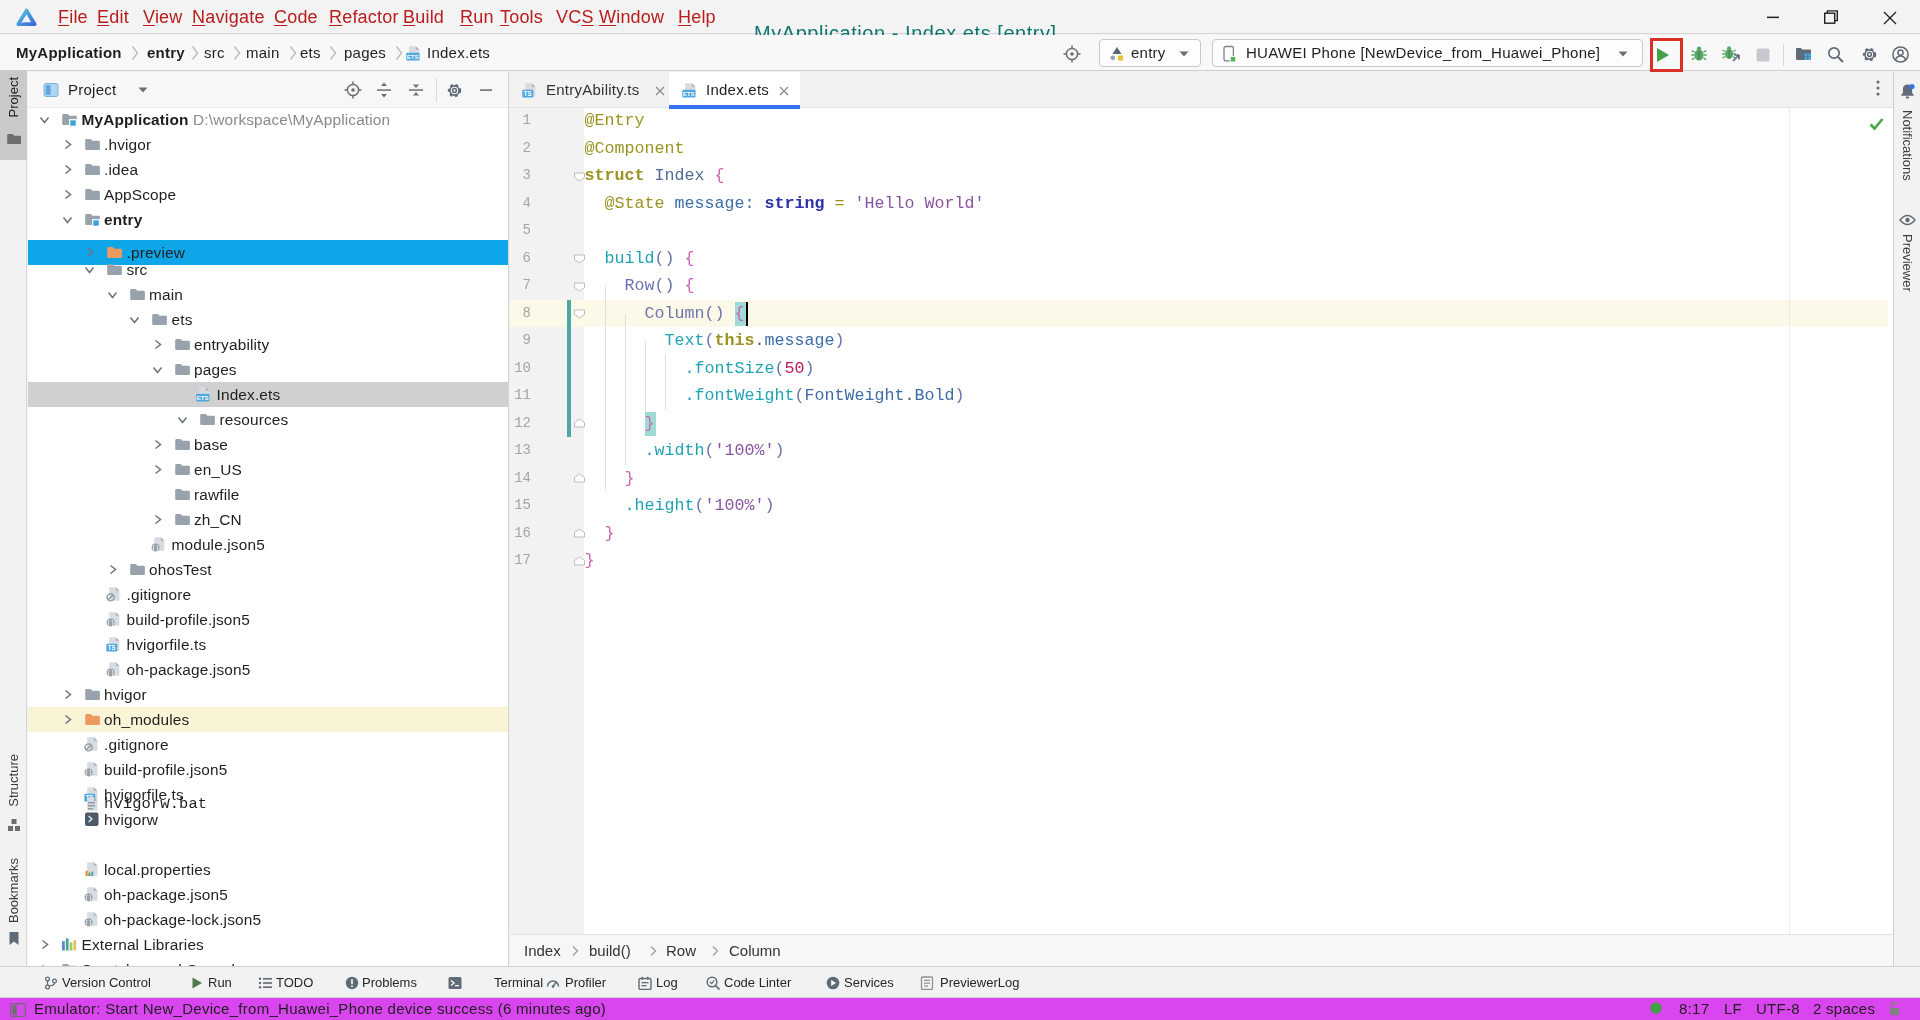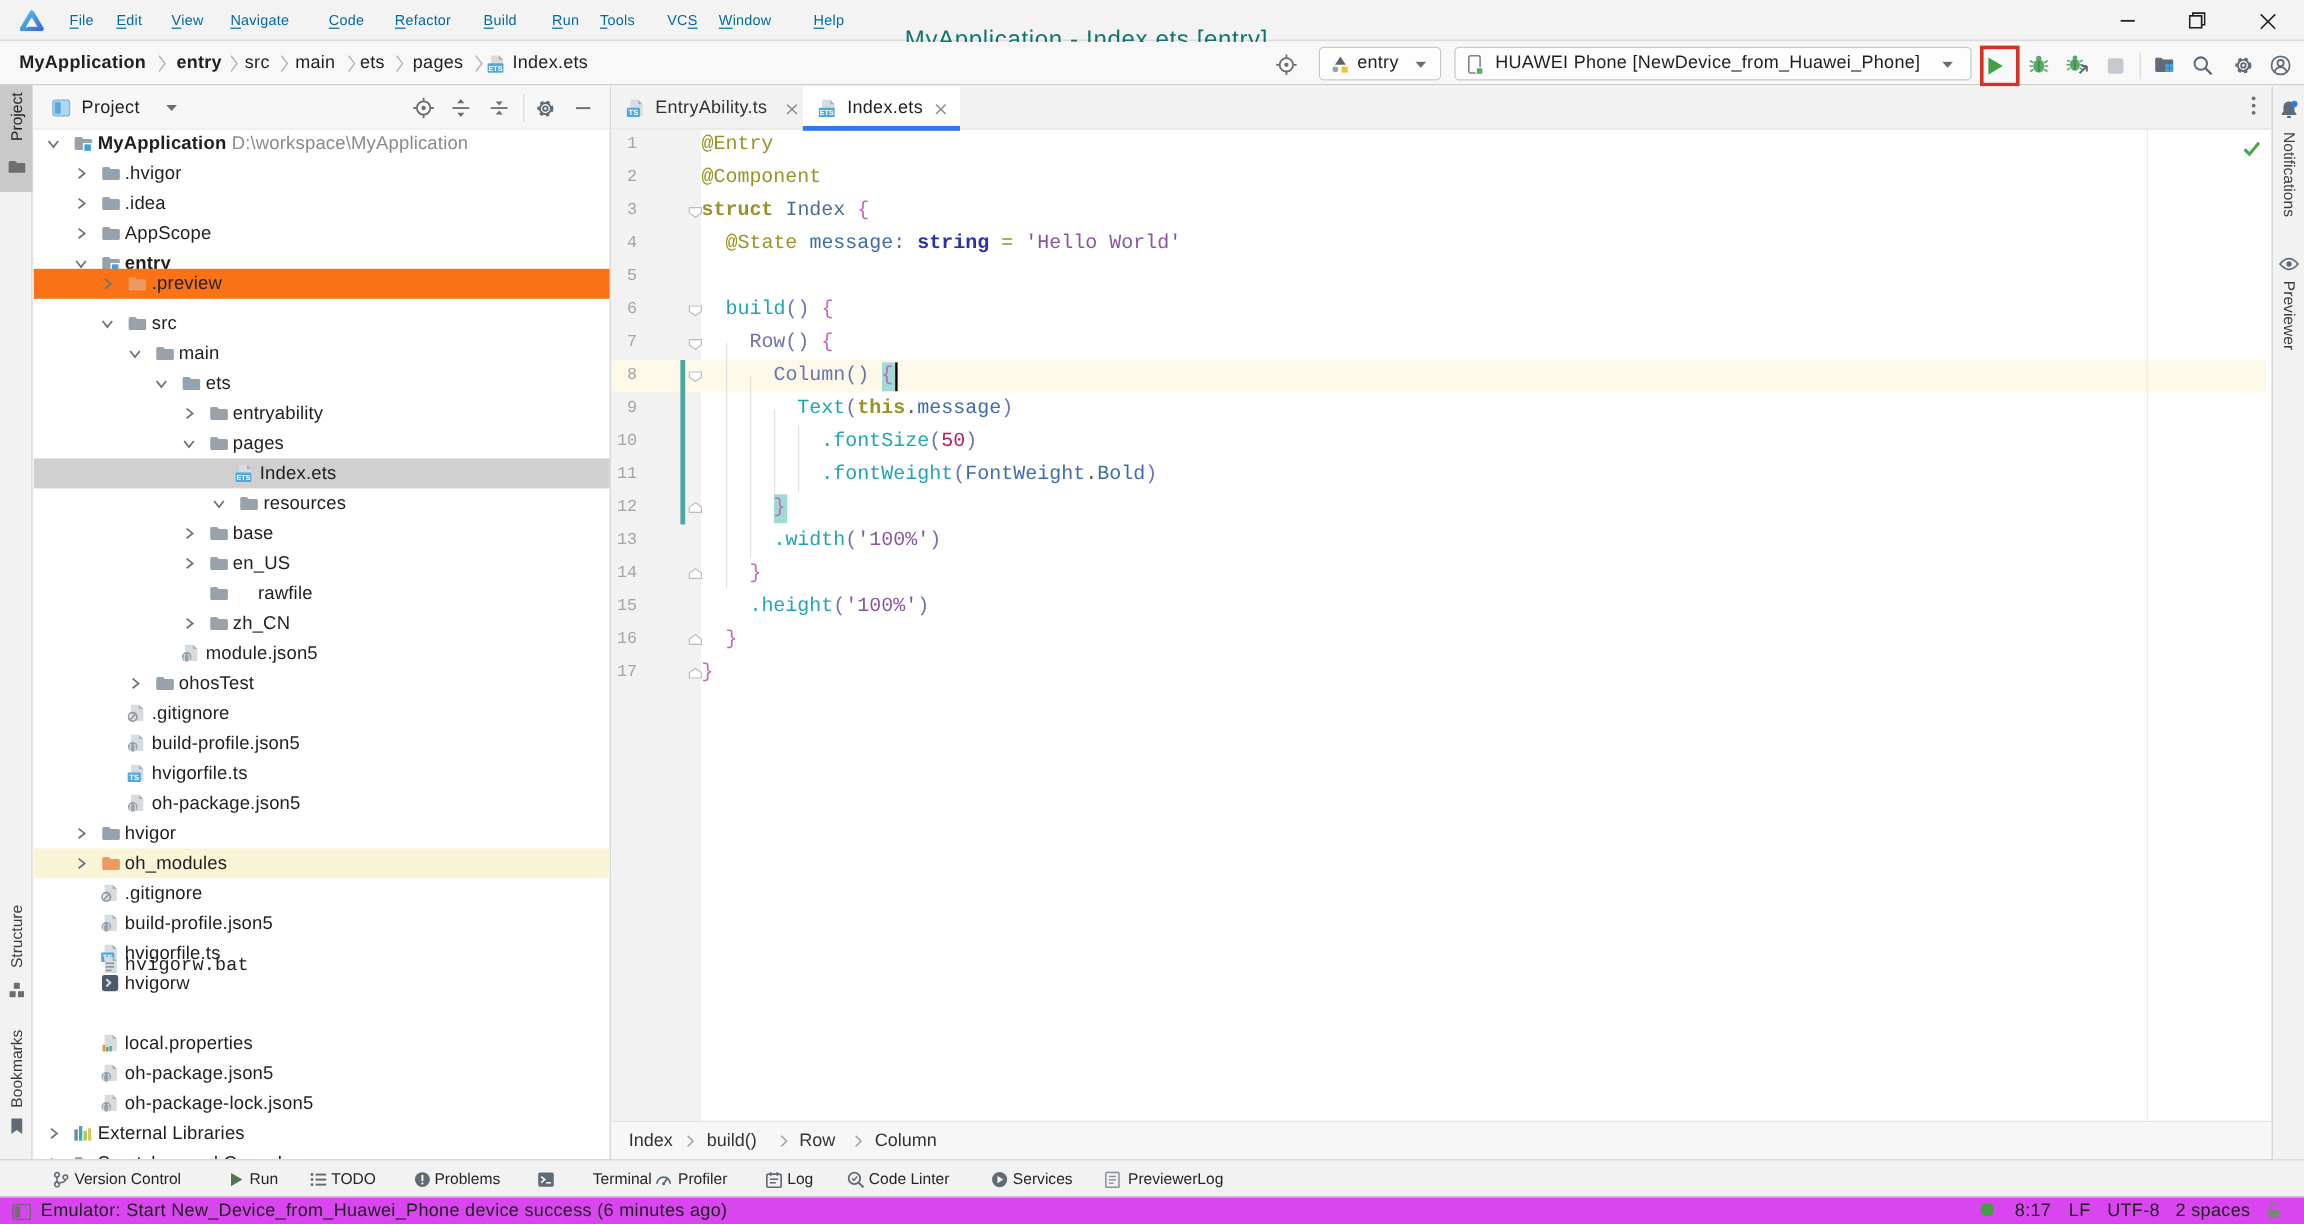--- a/index.html
+++ b/index.html
@@ -1,21 +1,21 @@
 <!DOCTYPE html>
 <html><head><meta charset="utf-8"><title>MyApplication - Index.ets [entry]</title><style>
 *{margin:0;padding:0;box-sizing:border-box}
 html,body{width:1920px;height:1020px;overflow:hidden}
 body{font-family:"Liberation Sans",sans-serif;background:#F2F2F2;color:#1F1F1F}
 #app{position:relative;width:1920px;height:1020px;background:#F2F2F2}
 .abs{position:absolute}
 svg{display:block}
 
 #titlebar{position:absolute;left:0;top:0;width:1920px;height:34px;background:#F3F3F3;border-bottom:1px solid #D6D6D6}
-.menu{position:absolute;top:0;height:34px;line-height:34px;font-size:12px;letter-spacing:0.2px;color:#0369a1}
+.menu{position:absolute;top:0;height:34px;line-height:34px;font-size:18px;letter-spacing:0.2px;color:#b91c1c}
 .menu u{text-decoration:underline;text-underline-offset:2px}
 #wintitle{position:absolute;left:754px;top:16px;height:34px;line-height:34px;font-size:20px;letter-spacing:0.55px;color:#0f766e}
 
 #row2{position:absolute;left:0;top:35px;width:1920px;height:36px;background:#F8F8F8;border-bottom:1px solid #CFCFCF}
 .bc{position:absolute;top:0;height:36px;line-height:36px;font-size:15px;letter-spacing:0.25px;color:#1F1F1F}
 .cbox{position:absolute;top:4px;height:28px;background:#FDFDFD;border:1px solid #C8C8C8;border-radius:4px}
 
 #lstripe{position:absolute;left:0;top:72px;width:27px;height:894px;background:#F2F2F2;border-right:1px solid #D6D6D6}
 .vlabel{position:absolute;font-size:13px;color:#3C3C3C;writing-mode:vertical-rl;transform:rotate(180deg);white-space:nowrap}
 .vlabelR{position:absolute;font-size:13px;color:#3C3C3C;writing-mode:vertical-rl;white-space:nowrap}
@@ -274,21 +274,21 @@
 <div class="trow" style="top:135px;">
 <svg class="abs" style="left:32.5px;top:6px" width="13" height="13" viewBox="0 0 13 13">
           <path d="M2.5 4.5L6.5 9.5L10.5 4.5" fill="none" stroke="#6A737C" stroke-width="1.5"></path>
         </svg>
 <svg class="abs" style="left:55.5px;top:4px" width="16" height="16" viewBox="0 0 16 16">
           <path d="M1.2 4.4c0-.7.6-1.3 1.3-1.3h3.8c.4 0 .8.2 1 .5l1 1.2h6.3c.7 0 1.3.6 1.3 1.3v6.6c0 .7-.6 1.3-1.3 1.3H2.5c-.7 0-1.3-.6-1.3-1.3V4.4z" fill="#98A2AC"></path>
           <rect x="8.7" y="8.7" width="6.6" height="6.6" fill="#3BA3DC" stroke="#fff" stroke-width="1.2"></rect>
         </svg>
 <span class="lbl" style="left:76.0px;font-weight:bold;">entry</span>
 </div>
-<div class="trow" style="top:152px;background:#f97316;padding-left:31px;">
+<div class="trow" style="top:168px;background:#0ea5e9;padding-left:31px;">
 <svg class="abs" style="left:55.0px;top:6px" width="13" height="13" viewBox="0 0 13 13">
           <path d="M4.5 2.5L9.5 6.5L4.5 10.5" fill="none" stroke="#6A737C" stroke-width="1.5"></path>
         </svg>
 <svg class="abs" style="left:78.0px;top:4px" width="16" height="16" viewBox="0 0 16 16">
           <path d="M1.2 4.4c0-.7.6-1.3 1.3-1.3h3.8c.4 0 .8.2 1 .5l1 1.2h6.3c.7 0 1.3.6 1.3 1.3v6.6c0 .7-.6 1.3-1.3 1.3H2.5c-.7 0-1.3-.6-1.3-1.3V4.4z" fill="#EC9A60"></path>
         </svg>
 <span class="lbl" style="left:98.5px;">.preview</span>
 </div>
 <div class="trow" style="top:185px;">
 <svg class="abs" style="left:55.0px;top:6px" width="13" height="13" viewBox="0 0 13 13">
@@ -368,21 +368,21 @@
         </svg>
 <svg class="abs" style="left:145.5px;top:4px" width="16" height="16" viewBox="0 0 16 16">
           <path d="M1.2 4.4c0-.7.6-1.3 1.3-1.3h3.8c.4 0 .8.2 1 .5l1 1.2h6.3c.7 0 1.3.6 1.3 1.3v6.6c0 .7-.6 1.3-1.3 1.3H2.5c-.7 0-1.3-.6-1.3-1.3V4.4z" fill="#98A2AC"></path>
         </svg>
 <span class="lbl" style="left:166.0px;">en_US</span>
 </div>
 <div class="trow" style="top:410px;">
 <svg class="abs" style="left:145.5px;top:4px" width="16" height="16" viewBox="0 0 16 16">
           <path d="M1.2 4.4c0-.7.6-1.3 1.3-1.3h3.8c.4 0 .8.2 1 .5l1 1.2h6.3c.7 0 1.3.6 1.3 1.3v6.6c0 .7-.6 1.3-1.3 1.3H2.5c-.7 0-1.3-.6-1.3-1.3V4.4z" fill="#98A2AC"></path>
         </svg>
-<span class="lbl" style="left:166.0px;margin-left:21px;">rawfile</span>
+<span class="lbl" style="left:166.0px;">rawfile</span>
 </div>
 <div class="trow" style="top:435px;">
 <svg class="abs" style="left:122.5px;top:6px" width="13" height="13" viewBox="0 0 13 13">
           <path d="M4.5 2.5L9.5 6.5L4.5 10.5" fill="none" stroke="#6A737C" stroke-width="1.5"></path>
         </svg>
 <svg class="abs" style="left:145.5px;top:4px" width="16" height="16" viewBox="0 0 16 16">
           <path d="M1.2 4.4c0-.7.6-1.3 1.3-1.3h3.8c.4 0 .8.2 1 .5l1 1.2h6.3c.7 0 1.3.6 1.3 1.3v6.6c0 .7-.6 1.3-1.3 1.3H2.5c-.7 0-1.3-.6-1.3-1.3V4.4z" fill="#98A2AC"></path>
         </svg>
 <span class="lbl" style="left:166.0px;">zh_CN</span>
 </div>

